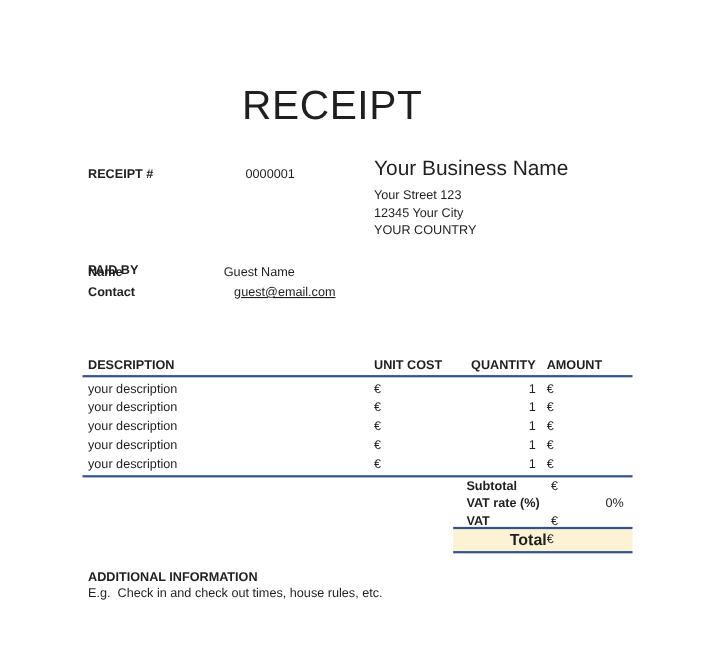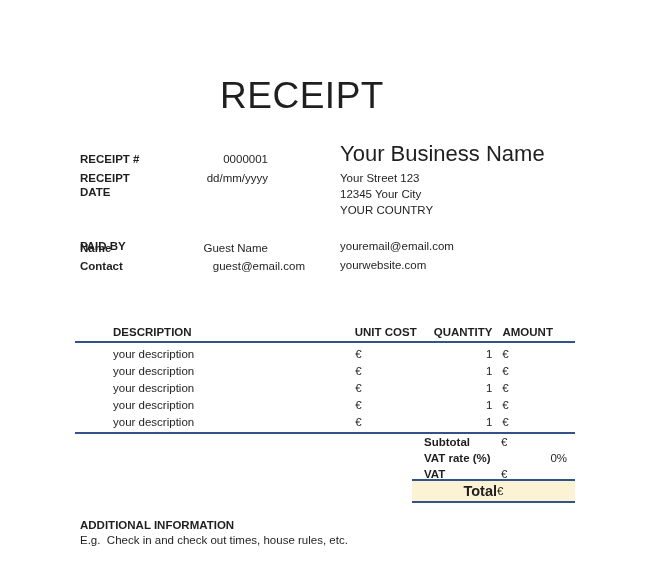--- a/index.html
+++ b/index.html
@@ -40,26 +40,26 @@
     line-height: 14px;
     gap: 44px;
   }
   .meta-row .lbl { font-weight: bold; }
   .meta-row .val { text-align: center; }
   .row-number  { top: 152px; }
   .row-date    { top: 171px; }
   .row-paidby  { top: 239px; }
   .row-name    { top: 241px; }
   .row-contact { top: 259px; }
-  .link { color: inherit; cursor: pointer; margin-left: 46px; }
+  .link { text-decoration: underline; color: inherit; cursor: pointer; margin-left: 46px; }
   
   .biz-name {
     position: absolute;
     left: 340px; top: 141px;
-    font-size: 22px;
+    font-size: 19px;
     line-height: 25px;
     font-weight: 400;
   }
   .biz-address {
     position: absolute;
     left: 340px; top: 170px;
     line-height: 16px;
   }
   .biz-contact {
     position: absolute;
@@ -80,21 +80,21 @@
     border-bottom: 2px solid var(--accent);
     font-weight: bold;
   }
   .trow {
     display: flex;
     height: 17px;
     align-items: center;
     justify-content: space-between;
   }
   .tbody { border-bottom: 2px solid var(--accent); padding-top: 2px; padding-bottom: 2px; }
-  .c-desc { width: 265px; padding-left: 5px; margin-left: 33px; }
+  .c-desc { width: 265px; padding-left: 5px; }
   .c-unit { width: 85px; }
   .c-qty  { width: 67px; text-align: right; padding-right: 5px; }
   .c-amt  { width: 83px; padding-left: 5px; }
   
   .tot-row {
     position: absolute;
     left: 412px;
     width: 163px;
     display: flex;
     align-items: baseline;
@@ -143,45 +143,37 @@
 <body>
 
 <div class="page">
 
   <h1 class="title">RECEIPT</h1>
 
   <div class="meta-row row-number">
     <span class="lbl">RECEIPT #</span>
     <span class="val">0000001</span>
   </div>
-  <div class="meta-row row-date">
-    <span class="lbl">RECEIPT DATE</span>
-    <span class="val">dd/mm/yyyy</span>
-  </div>
   <div class="meta-row row-paidby">
     <span class="lbl">PAID BY</span>
   </div>
   <div class="meta-row row-name">
     <span class="lbl">Name</span>
     <span class="val">Guest Name</span>
   </div>
   <div class="meta-row row-contact">
     <span class="lbl">Contact</span>
     <span class="val link">guest@email.com</span>
   </div>
 
   <div class="biz-name">Your Business Name</div>
   <div class="biz-address">
     <div>Your Street 123</div>
     <div>12345 Your City</div>
     <div>YOUR COUNTRY</div>
-  </div>
-  <div class="biz-contact">
-    <div>youremail@email.com</div>
-    <div>yourwebsite.com</div>
   </div>
 
   <div class="items">
     <div class="thead">
       <span class="c-desc">DESCRIPTION</span>
       <span class="c-unit">UNIT COST</span>
       <span class="c-qty">QUANTITY</span>
       <span class="c-amt">AMOUNT</span>
     </div>
     <div class="tbody">

